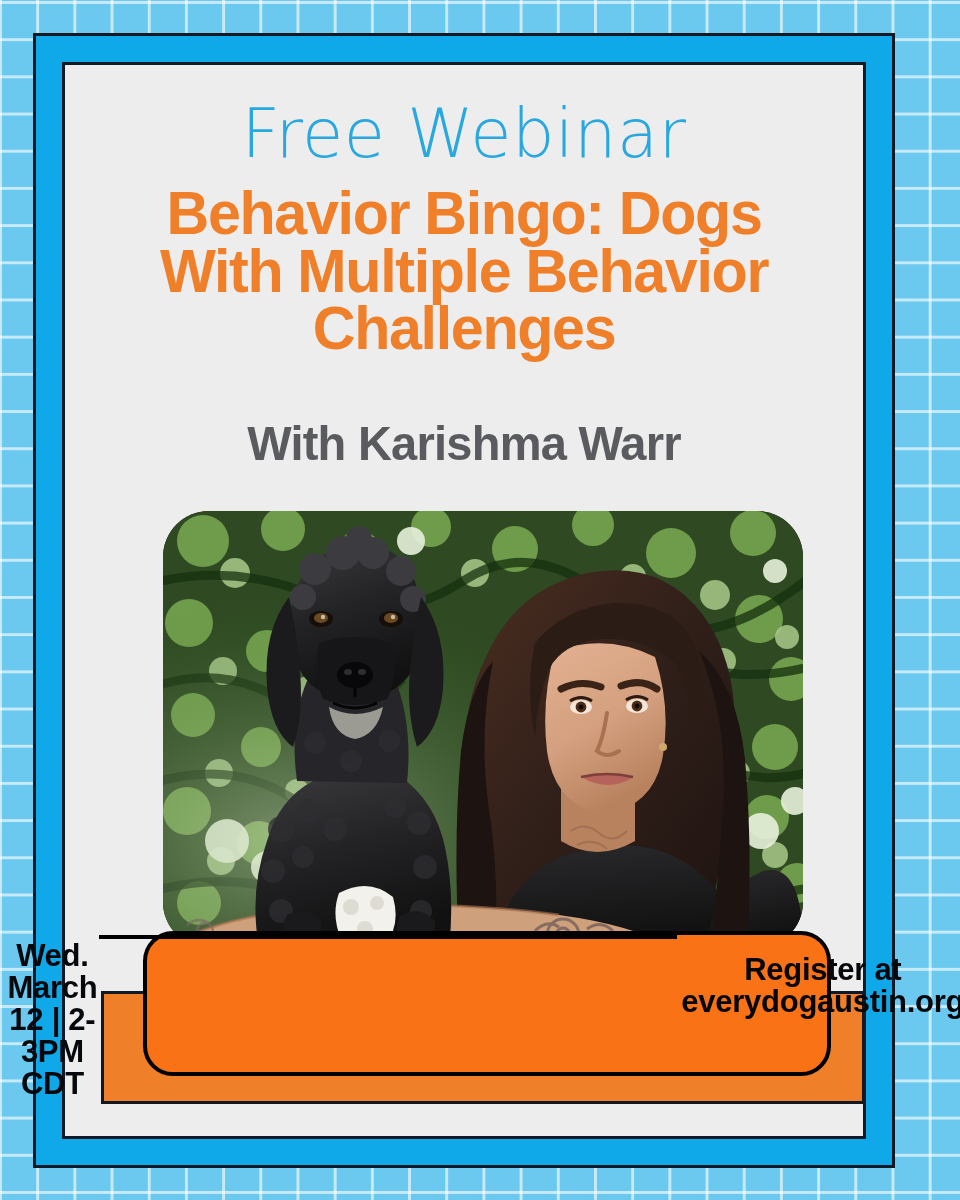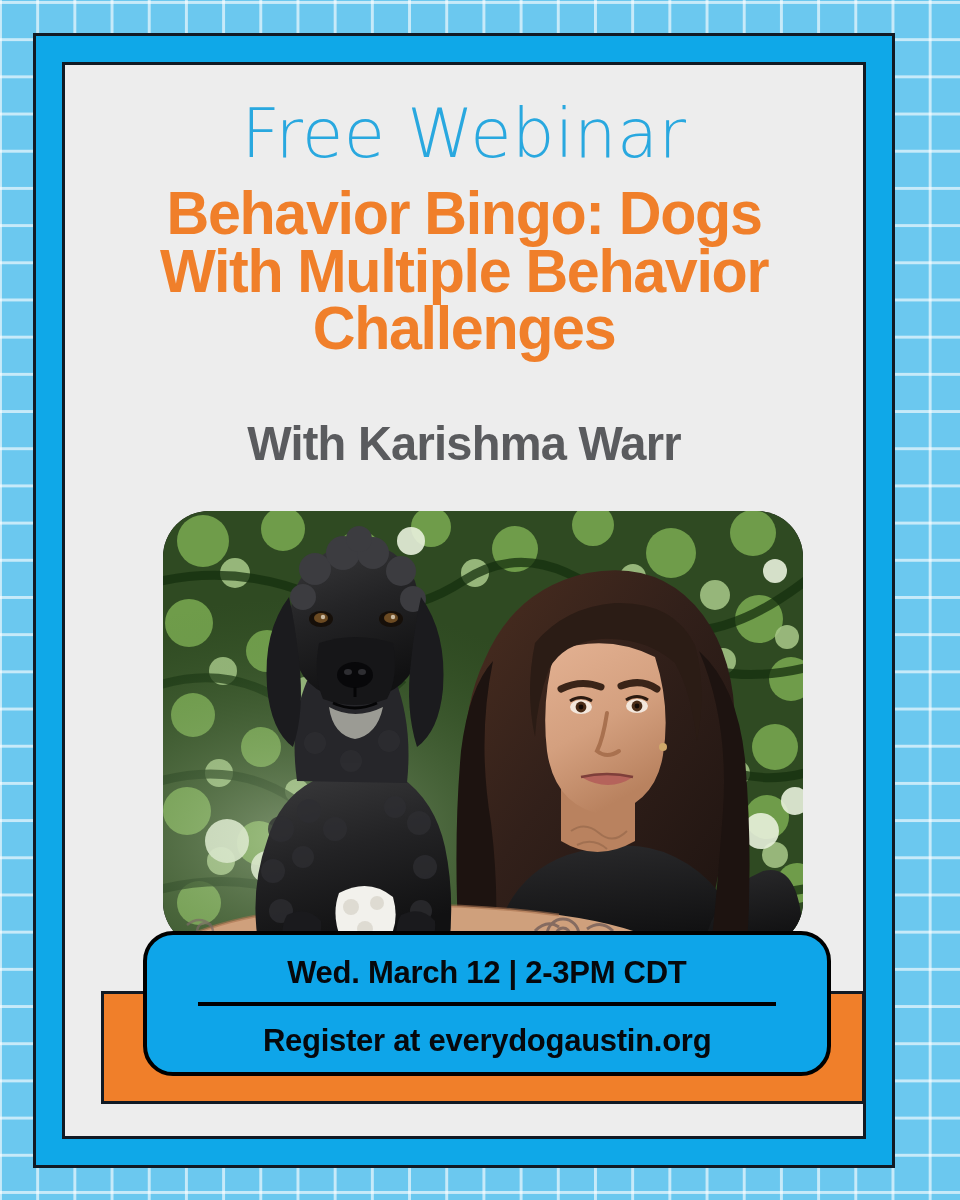--- a/index.html
+++ b/index.html
@@ -85,26 +85,25 @@
     position:absolute;
     left:36px; top:926px; width:764px; height:113px;
     background:#F07F2A;
     border:3px solid #111A24;
   }
 
   
   #info-card{
     position:absolute;
     left:78px; top:866px; width:688px; height:145px;
-    background:#0ea5e9;
+    background:#f97316;
     border:4px solid #000;
     border-radius:30px;
     display:flex;
-    flex-direction:column;
-    align-items:center;
+    flex-direction:row;
     justify-content:center;
     gap:0;
   }
   .card-line{
     text-align:center;
     color:#06080C;
     font-weight:bold;
     font-size:32px;
     letter-spacing:-.3px;
     line-height:1;

